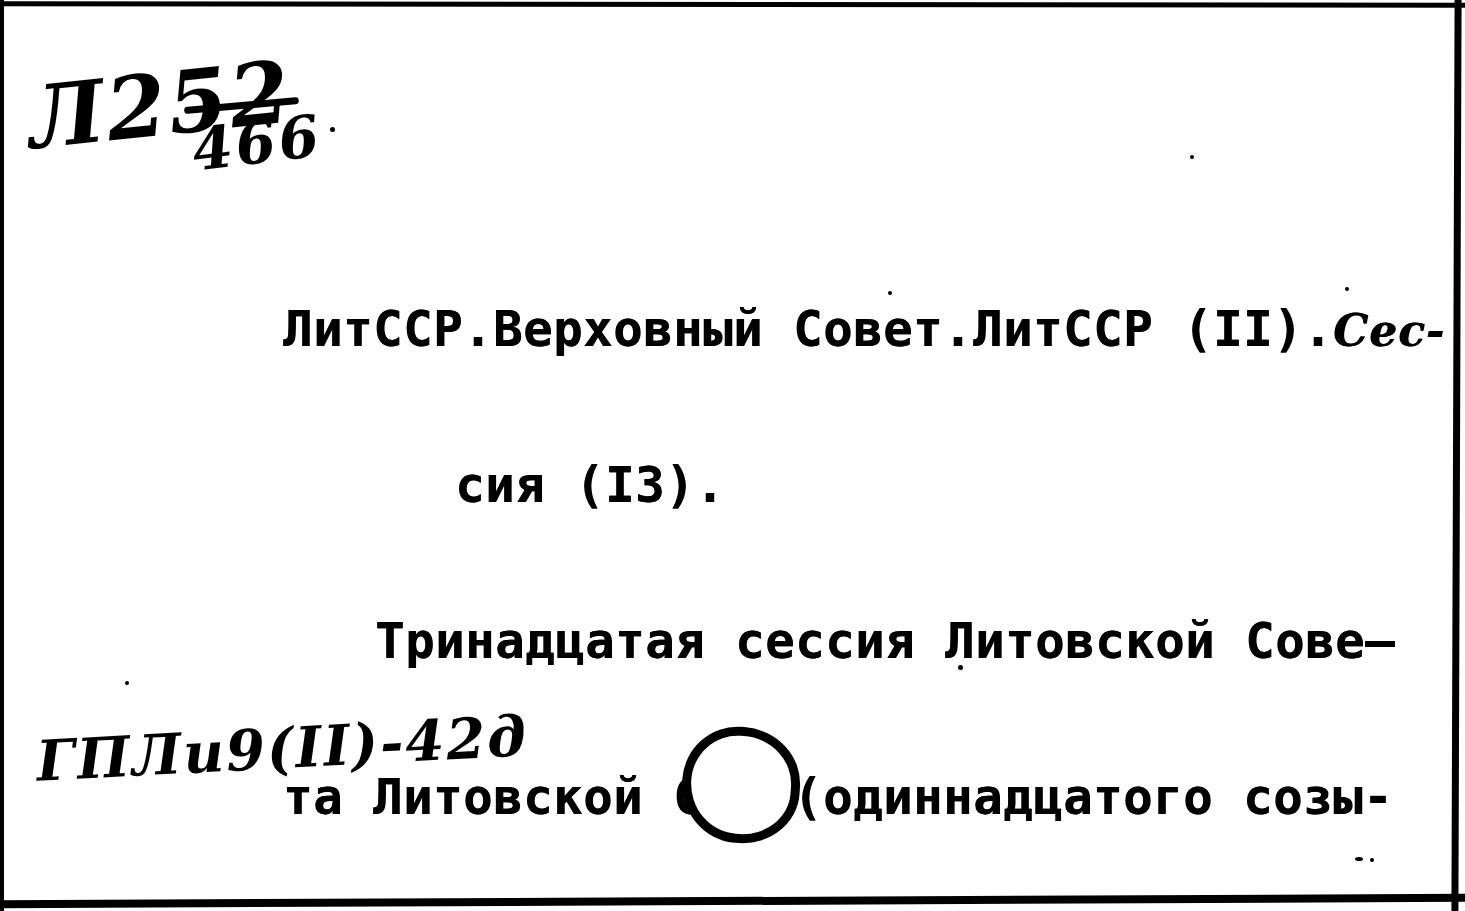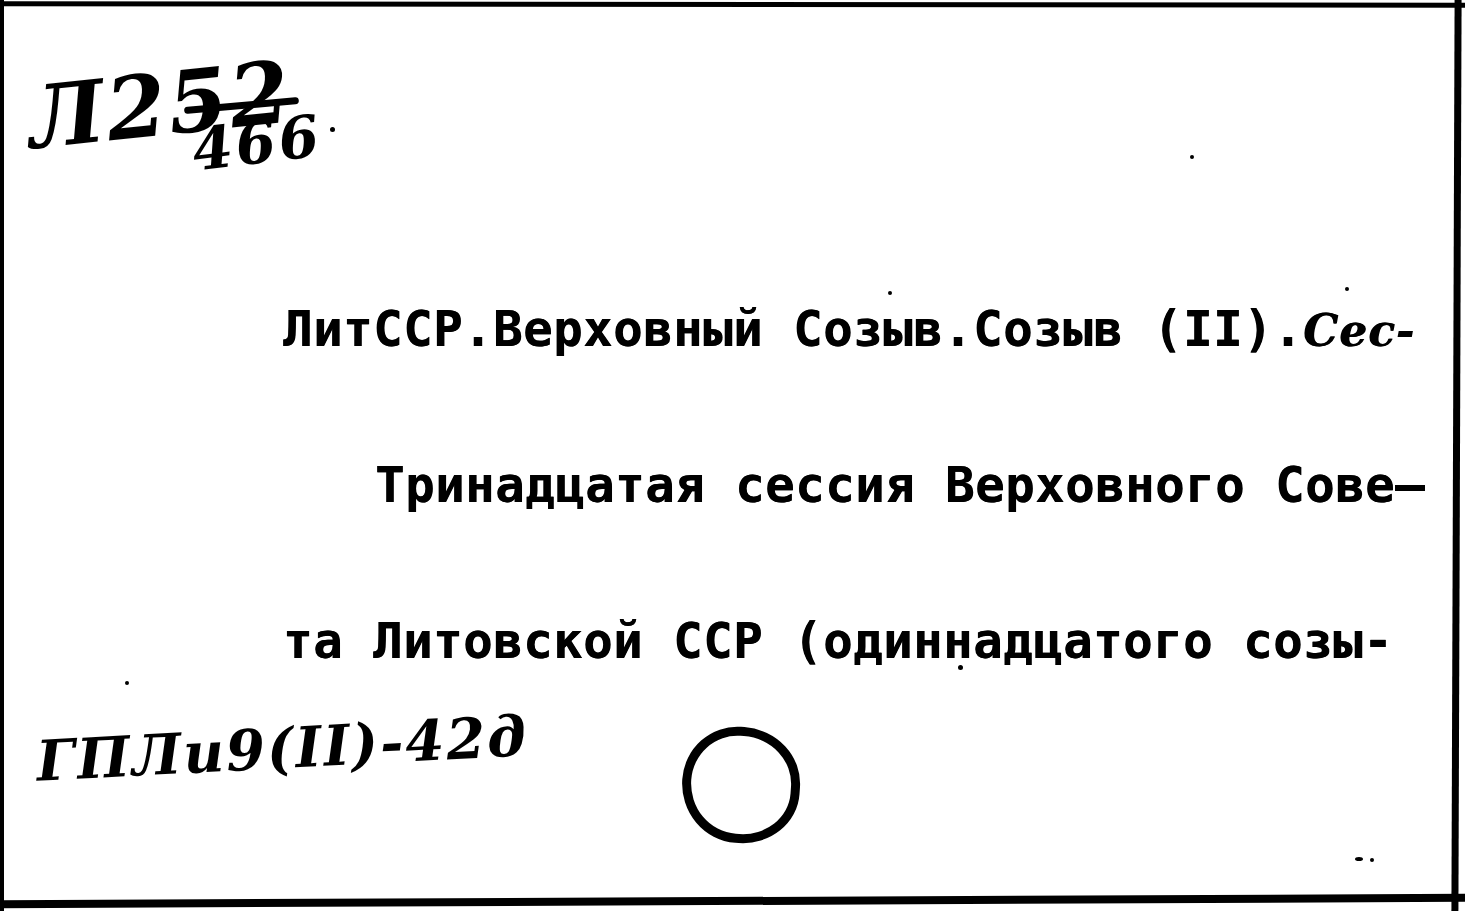--- a/index.html
+++ b/index.html
@@ -75,22 +75,23 @@
   <div class="edge edge-right"></div>
   <div class="edge edge-bottom"></div>
 
   <div class="callnum">
     <span class="cn-top">Л252</span>
     <div class="cn-bar"></div>
     <span class="cn-bottom">466</span>
   </div>
 
   <div class="typed">
-    <div class="line"><span>ЛитССР.Верховный Созыв.Созыв (II).</span><span class="script">Сес-</span></div>
-    <div class="line indent-first">Тринадцатая сессия Верховного Сове—</div>
+    <div class="line"><span>ЛитССР.Верховный Совет.ЛитССР (II).</span><span class="script">Сес-</span></div>
+    <div class="line indent-h2">сия (I3).</div>
+    <div class="line indent-first">Тринадцатая сессия Литовской Сове—</div>
     <div class="line">та Литовской ССР (одиннадцатого созы-</div>
     
     
     
     
   </div>
 
   <div class="shelf">ГПЛи9(II)-42д</div>
 
   <div class="hole"></div>

